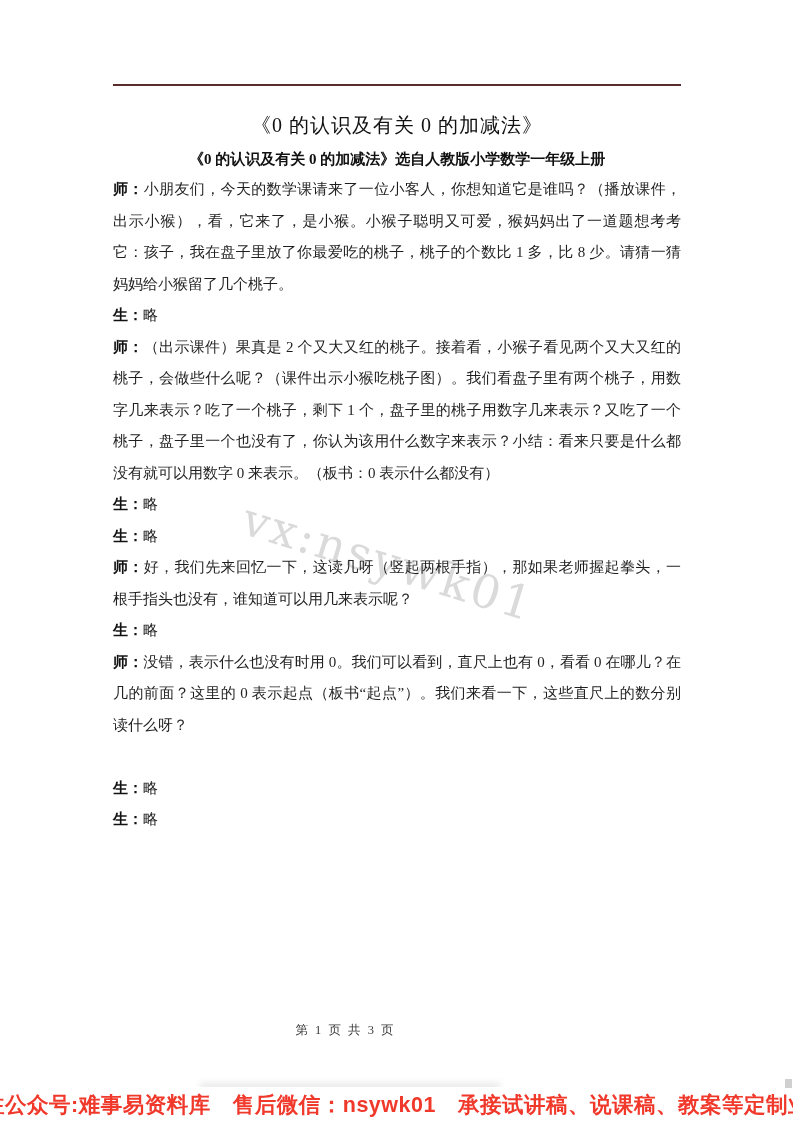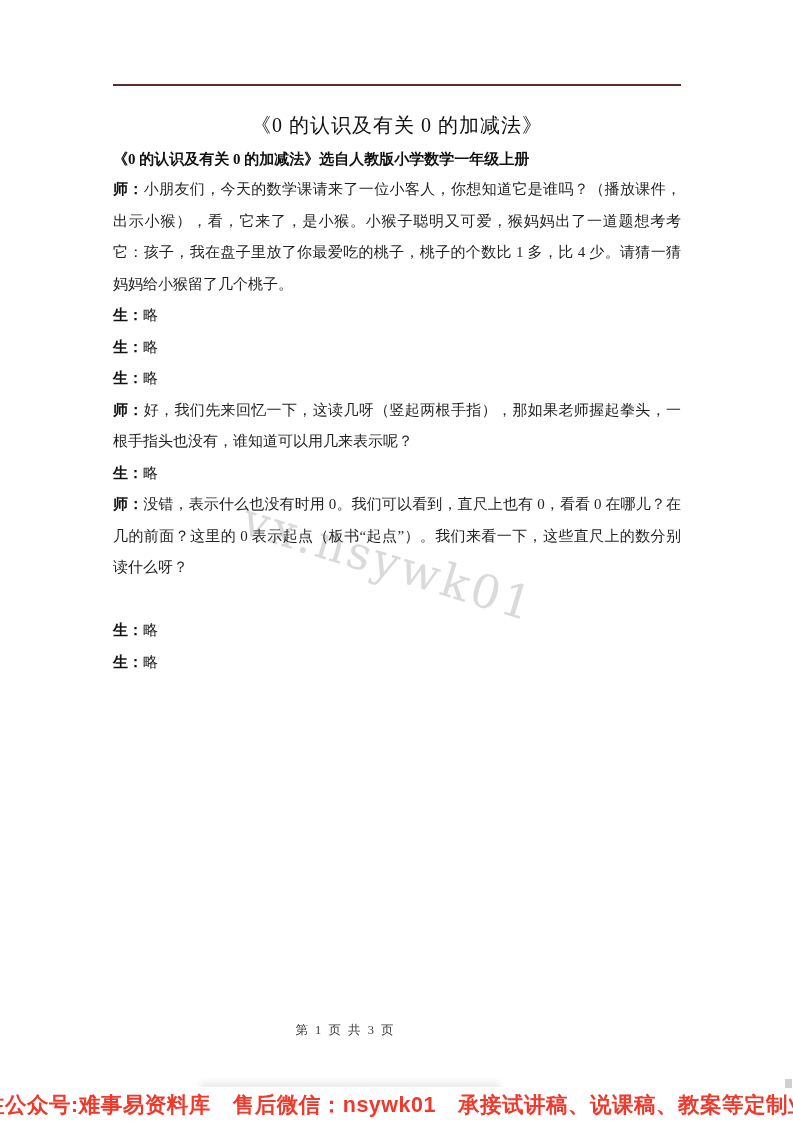--- a/index.html
+++ b/index.html
@@ -39,20 +39,21 @@
     line-height: 34px;
     color: #111111;
     letter-spacing: 1px;
   }
   .doc-subtitle {
     margin: 0 0 2px 0;
     font-size: 15px;
     font-weight: bold;
     line-height: 26px;
     color: #111111;
+    text-align: center;
   }
   .para {
     margin: 0;
     font-size: 15px;
     line-height: 31.5px;
     text-align: justify;
   }
   .para b {
     font-weight: bold;
     color: #111111;
@@ -130,22 +131,23 @@
 <div class="page">
 
   <div class="top-rule"></div>
 
   <div class="watermark">vx:nsywk01</div>
 
   <div class="content">
     <h1 class="doc-title">《0 的认识及有关 0 的加减法》</h1>
     <p class="doc-subtitle">《0 的认识及有关 0 的加减法》选自人教版小学数学一年级上册</p>
 
-    <p class="para"><b>师：</b><span>小朋友们，今天的数学课请来了一位小客人，你想知道它是谁吗？（播放课件，出示小猴），看，它来了，是小猴。小猴子聪明又可爱，猴妈妈出了一道题想考考它：孩子，我在盘子里放了你最爱吃的桃子，桃子的个数比 1 多，比 4 少。请猜一猜妈妈给小猴留了几个桃子。</span></p>
+    <p class="para"><b>师：</b><span>小朋友们，今天的数学课请来了一位小客人，你想知道它是谁吗？（播放课件，出示小猴），看，它来了，是小猴。小猴子聪明又可爱，猴妈妈出了一道题想考考它：孩子，我在盘子里放了你最爱吃的桃子，桃子的个数比 1 多，比 8 少。请猜一猜妈妈给小猴留了几个桃子。</span></p>
     <p class="para"><b>生：</b><span>略</span></p>
+    <p class="para"><b>师：</b><span>（出示课件）果真是 2 个又大又红的桃子。接着看，小猴子看见两个又大又红的桃子，会做些什么呢？（课件出示小猴吃桃子图）。我们看盘子里有两个桃子，用数字几来表示？吃了一个桃子，剩下 1 个，盘子里的桃子用数字几来表示？又吃了一个桃子，盘子里一个也没有了，你认为该用什么数字来表示？小结：看来只要是什么都没有就可以用数字 0 来表示。（板书：0 表示什么都没有）</span></p>
     <p class="para"><b>生：</b><span>略</span></p>
     <p class="para"><b>生：</b><span>略</span></p>
     <p class="para"><b>师：</b><span>好，我们先来回忆一下，这读几呀（竖起两根手指），那如果老师握起拳头，一根手指头也没有，谁知道可以用几来表示呢？</span></p>
     <p class="para"><b>生：</b><span>略</span></p>
     <p class="para gap-after"><b>师：</b><span>没错，表示什么也没有时用 0。我们可以看到，直尺上也有 0，看看 0 在哪儿？在几的前面？这里的 0 表示起点（板书“起点”）。我们来看一下，这些直尺上的数分别读什么呀？</span></p>
     <p class="para"><b>生：</b><span>略</span></p>
     <p class="para"><b>生：</b><span>略</span></p>
   </div>
 
   <div class="page-footer">第 1 页 共 3 页</div>

